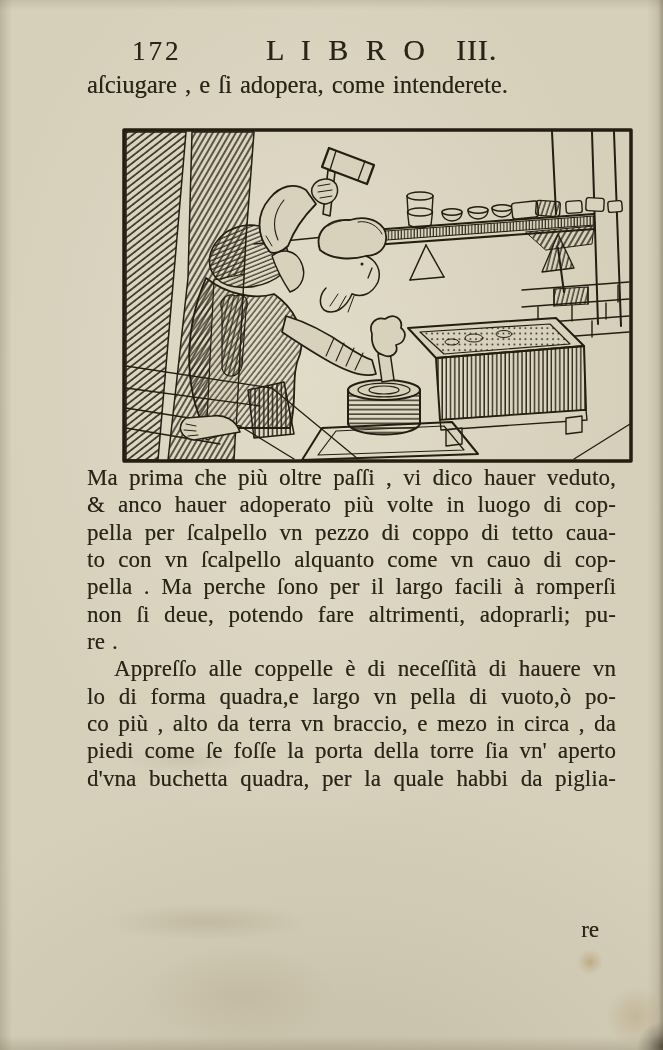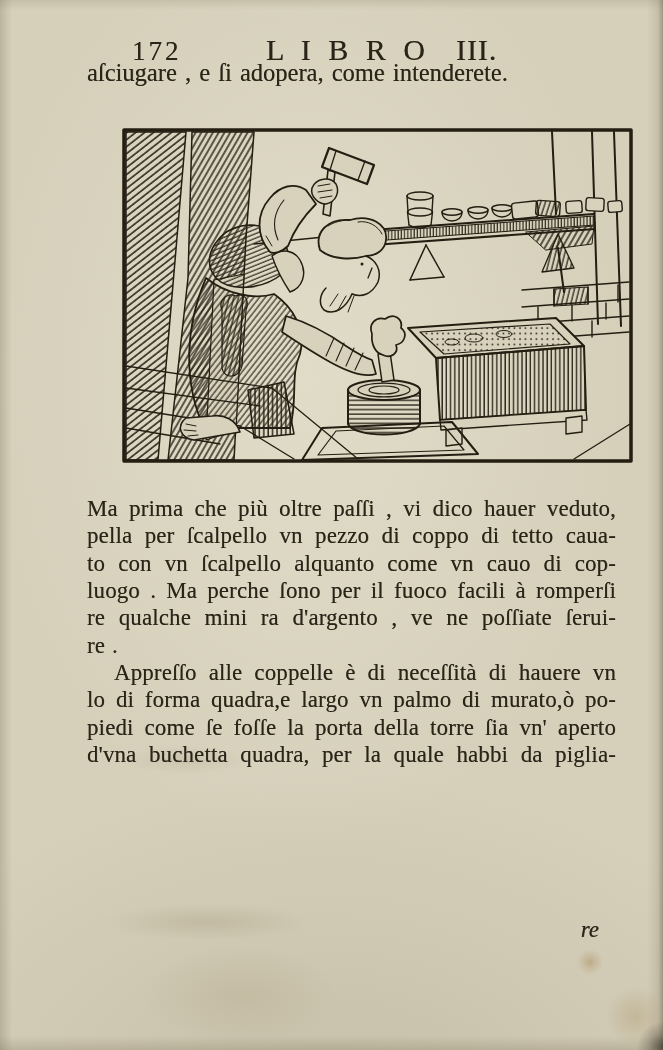--- a/index.html
+++ b/index.html
@@ -19,27 +19,27 @@
       linear-gradient(to right, rgba(120,108,82,0.28) 0px, rgba(120,108,82,0) 12px),
       linear-gradient(to bottom, rgba(120,108,82,0.18) 0px, rgba(120,108,82,0) 10px),
       linear-gradient(to top, rgba(110,98,72,0.22) 0px, rgba(110,98,72,0) 14px),
       radial-gradient(ellipse 420px 620px at 46% 36%, rgba(234,229,210,0.55), rgba(234,229,210,0) 75%),
       radial-gradient(ellipse 720px 520px at 50% 108%, rgba(136,122,92,0.22), rgba(136,122,92,0) 70%);
   }
   .ink{ text-shadow:0.3px 0.3px 0.5px rgba(46,38,26,0.55); }
   #pagenum{ position:absolute; left:132px; top:36px; font-size:27px; letter-spacing:3px; }
   #title{ position:absolute; left:266px; top:33px; font-size:30px; letter-spacing:5px; white-space:nowrap; }
   #title .numeral{ display:inline-block; margin-left:26px; letter-spacing:1px; }
-  .contline{ position:absolute; left:87px; top:59px; width:545px; font-size:24.5px; word-spacing:2px; }
+  .contline{ position:absolute; left:87px; top:71px; width:545px; font-size:24.5px; word-spacing:2px; }
   figure.woodcut{ position:absolute; left:122px; top:128px; width:511px; height:336px; margin:0; padding:0; }
-  .bodytext{ position:absolute; left:87px; top:495px; width:529px; font-size:22.8px; line-height:27.35px; }
+  .bodytext{ position:absolute; left:87px; top:464px; width:529px; font-size:22.8px; line-height:27.35px; }
   .ln{ text-align:justify; text-align-last:justify; letter-spacing:0.2px; word-spacing:1px; height:27.35px; overflow:visible; }
   .ln.short{ text-align-last:left; }
   .ln.indent{ text-indent:27px; }
-  .catchword{ position:absolute; left:87px; top:917px; width:512px; text-align:right; font-size:22.8px;font-style:italic; }
+  .catchword{ position:absolute; left:87px; top:917px; width:512px; text-align:right; font-size:22.8px; }
 </style>
 </head>
 <body>
 
 <span id="pagenum" class="ink">172</span>
 
 <span id="title" class="ink"><span>L I B R O</span><span class="numeral">III.</span></span>
 
 <div class="contline ink">aſciugare , e ſi adopera, come intenderete.</div>
 
@@ -219,24 +219,26 @@
 
     <g>
       <rect x="2" y="2" width="507" height="331" stroke-width="3.5"></rect>
     </g>
   </g>
 </svg>
 </figure>
 
 <div class="bodytext ink">
   <div class="ln">Ma prima che più oltre paſſi , vi dico hauer veduto,</div>
+  <div class="ln">&amp; anco hauer adoperato più volte in luogo di cop-</div>
   <div class="ln">pella per ſcalpello vn pezzo di coppo di tetto caua-</div>
   <div class="ln">to con vn ſcalpello alquanto come vn cauo di cop-</div>
-  <div class="ln">luogo . Ma perche ſono per il fuoco facili à romperſi</div>
-  <div class="ln">re qualche mini ra d'argento , ve ne poſſiate ſerui-</div>
+  <div class="ln">pella . Ma perche ſono per il largo facili à romperſi</div>
+  <div class="ln">non ſi deue, potendo fare altrimenti, adoprarli; pu-</div>
   <div class="ln short">re .</div>
   <div class="ln indent">Appreſſo alle coppelle è di neceſſità di hauere vn</div>
-  <div class="ln">lo di forma quadra,e largo vn palmo di murato,ò po-</div>
+  <div class="ln">lo di forma quadra,e largo vn pella di vuoto,ò po-</div>
+  <div class="ln">co più , alto da terra vn braccio, e mezo in circa , da</div>
   <div class="ln">piedi come ſe foſſe la porta della torre ſia vn' aperto</div>
   <div class="ln">d'vna buchetta quadra, per la quale habbi da piglia-</div>
 </div>
 
 <div class="catchword ink">re</div>
 
 </body></html>

